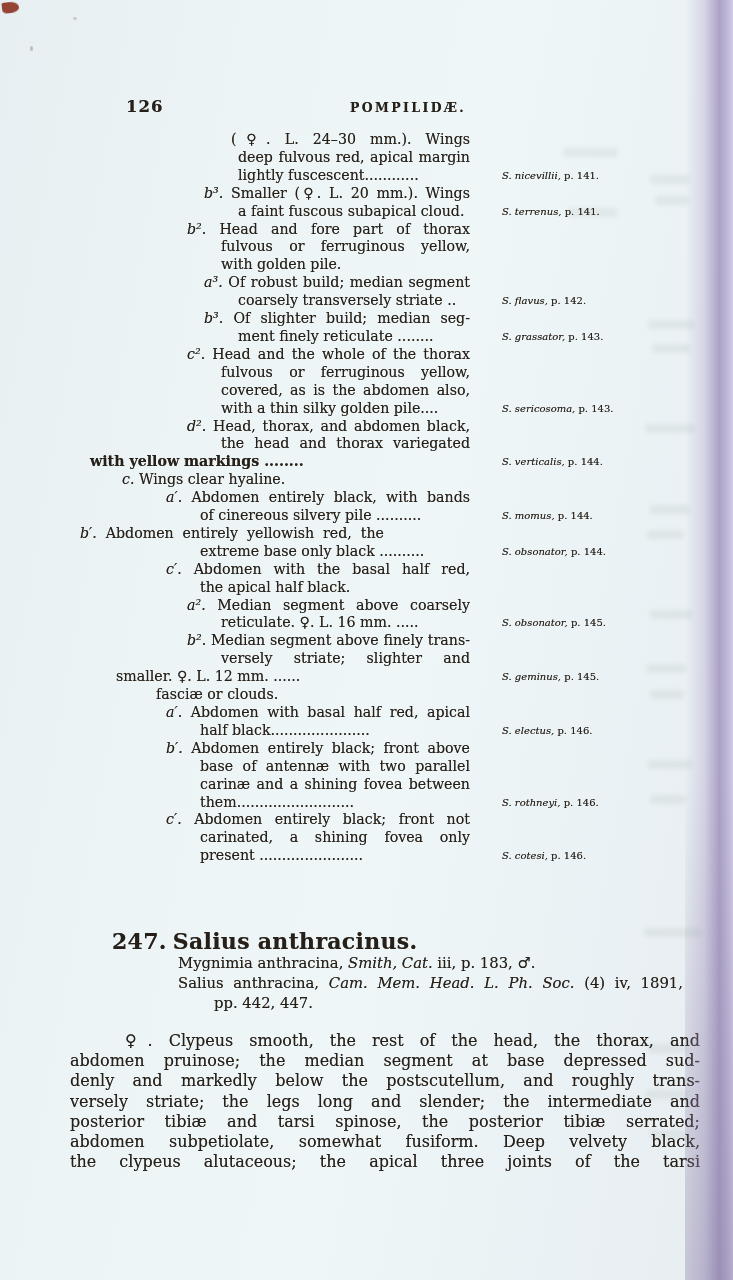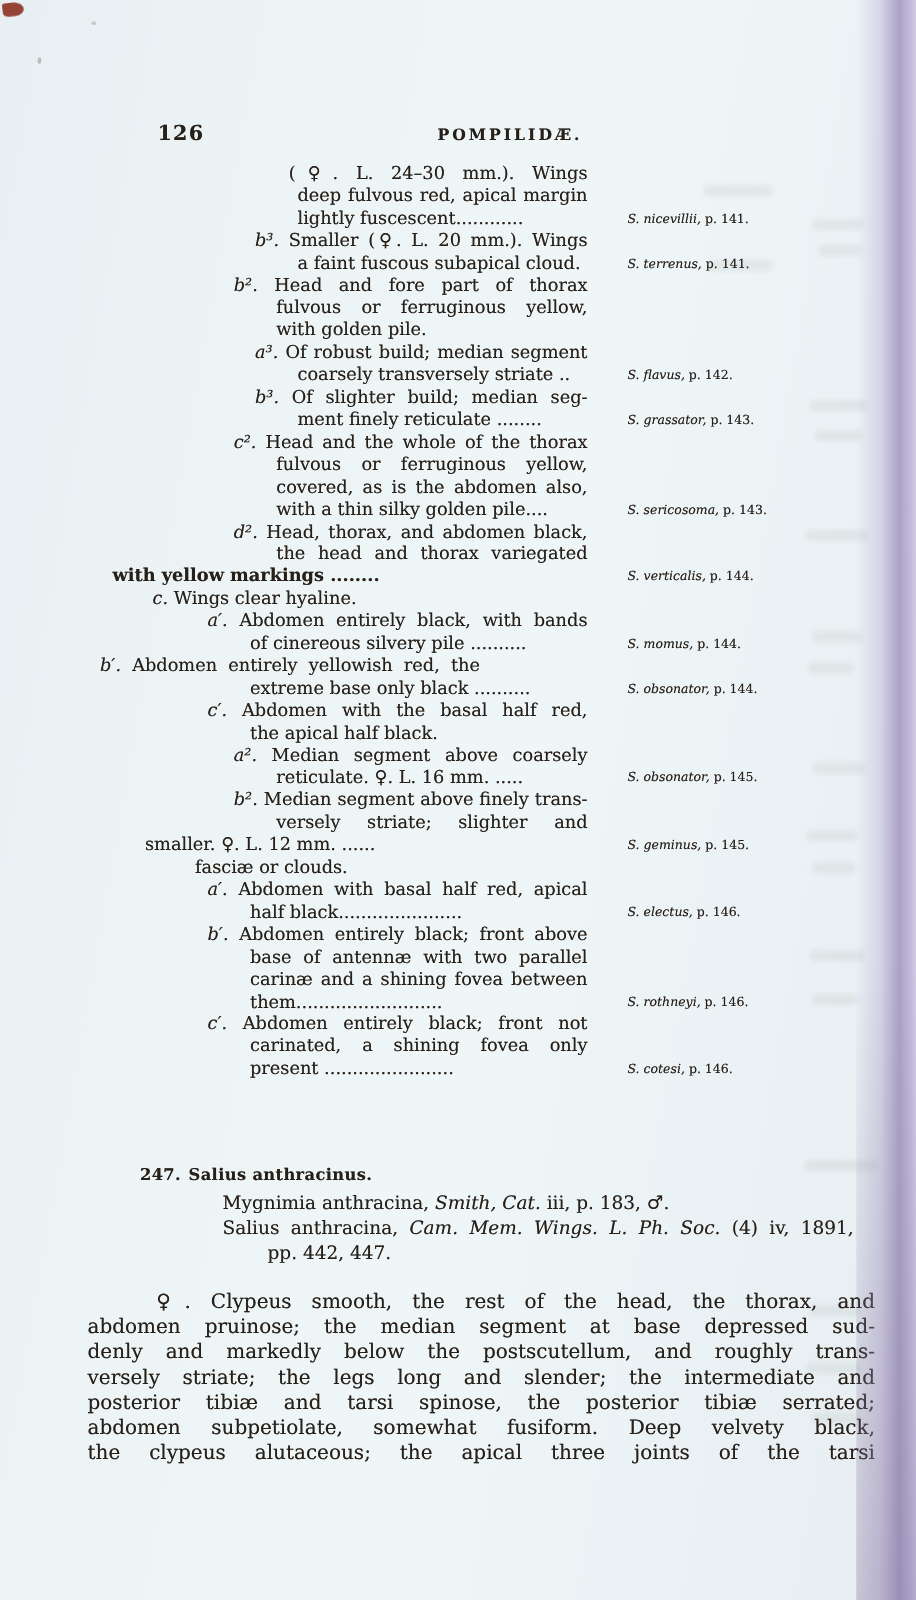--- a/index.html
+++ b/index.html
@@ -35,21 +35,21 @@
 
   .key{position:absolute;left:0;top:131px;width:733px;font-size:14.2px;line-height:17.9px;}
   .key-entry{position:relative;}
   .ln{text-align:left;}
   .ln.j{text-align:justify;text-align-last:justify;}
   .lbl{font-style:italic;}
   .species{position:absolute;left:502px;bottom:0;white-space:nowrap;font-size:10px;}
   .species i{font-style:italic;}
 
   .section{position:absolute;left:0;top:930px;width:733px;}
-  .sec-head{margin-left:112px;font-size:13px;font-weight:bold;line-height:22px;letter-spacing:.3px;}
+  .sec-head{margin-left:112px;font-size:22px;font-weight:bold;line-height:22px;letter-spacing:.3px;}
   .sec-title{margin-left:6px;}
   .synonymy{margin-top:1px;font-size:14.8px;line-height:19.8px;}
   .syn-ln{margin-left:178px;}
   .syn-ln.pp{margin-left:214px;}
   .syn-ln.j{width:505px;text-align:justify;text-align-last:justify;}
   .syn-ln i{font-style:italic;}
 
   .para{position:absolute;left:70px;top:1031px;width:630px;font-size:16px;line-height:20.2px;}
   .pl{text-align:justify;text-align-last:justify;}
   .pl.first{text-indent:55px;}
@@ -175,21 +175,21 @@
         <span class="species"><i>S. cotesi,</i><span> p. 146.</span></span>
       </div>
     </div>
 
   <div class="section">
     <div class="sec-head">
       <span>247.</span><span class="sec-title">Salius anthracinus.</span>
     </div>
     <div class="synonymy" id="synonymy">
         <div class="syn-ln"><span>Mygnimia anthracina, </span><i>Smith, Cat.</i><span> iii, p. 183, ♂.</span></div>
-        <div class="syn-ln j"><span>Salius anthracina, </span><i>Cam. Mem. Wings. L. Ph. Soc.</i><span> (4) iv, 1891,</span></div>
+        <div class="syn-ln j"><span>Salius anthracina, </span><i>Cam. Mem. Head. L. Ph. Soc.</i><span> (4) iv, 1891,</span></div>
         <div class="syn-ln pp"><span>pp. 442, 447.</span></div>
       </div>
   </div>
 
   <div class="para" id="paragraph">
       <div class="pl first">♀. Clypeus smooth, the rest of the head, the thorax, and</div>
       <div class="pl">abdomen pruinose; the median segment at base depressed sud-</div>
       <div class="pl">denly and markedly below the postscutellum, and roughly trans-</div>
       <div class="pl">versely striate; the legs long and slender; the intermediate and</div>
       <div class="pl">posterior tibiæ and tarsi spinose, the posterior tibiæ serrated;</div>

